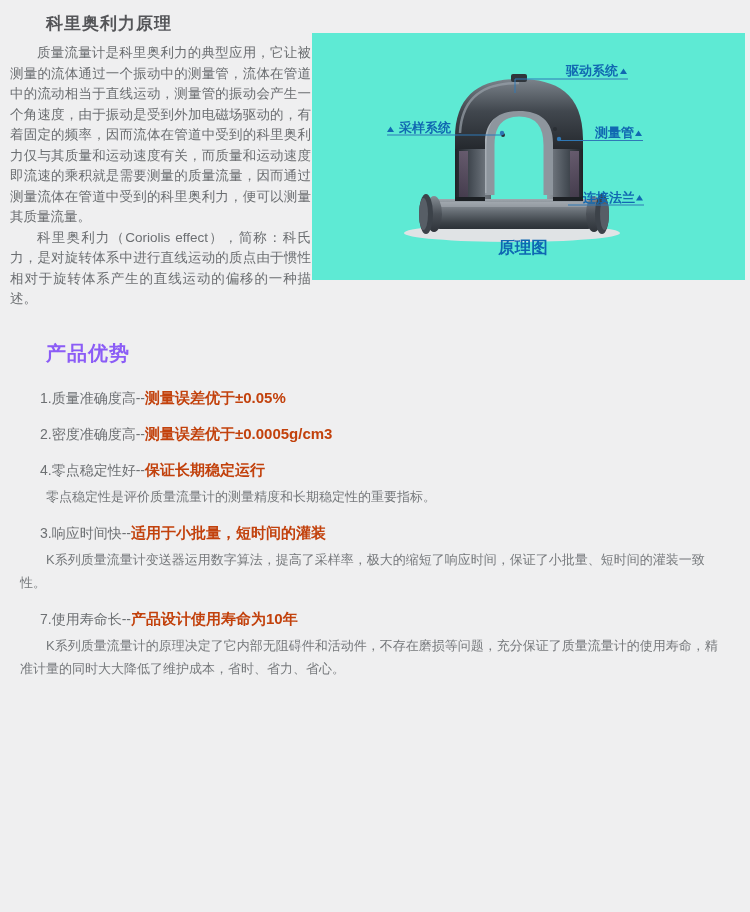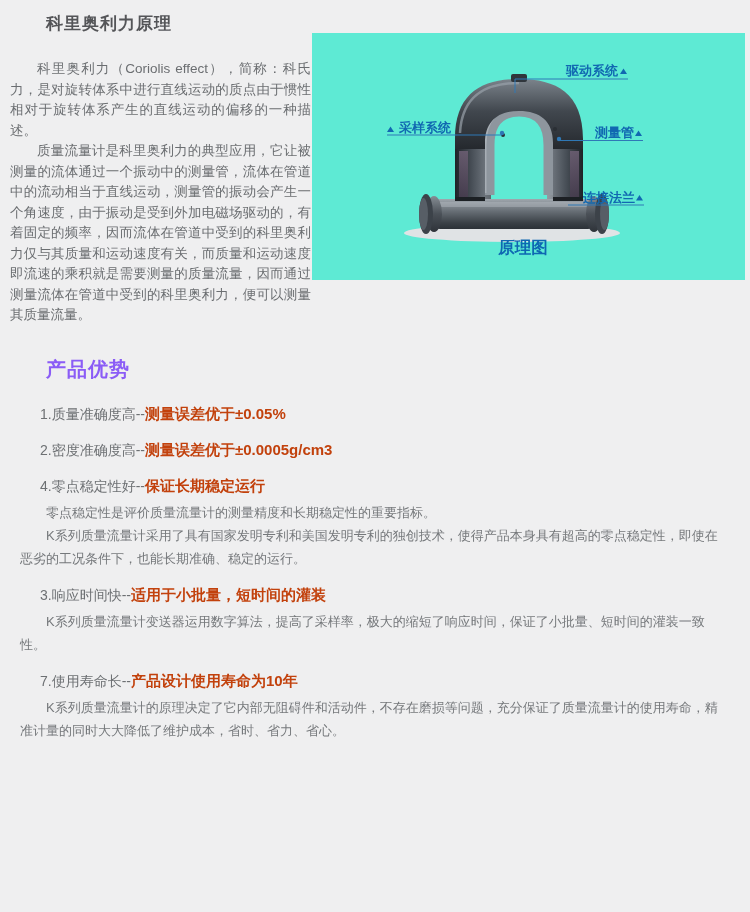--- a/index.html
+++ b/index.html
@@ -6,21 +6,21 @@
   body{
     width:750px;height:912px;overflow:hidden;
     background:#efeff0;
     font-family:"Liberation Sans","DejaVu Sans",sans-serif;
     color:#75787b;
   }
   .container{padding:12px 10px 0 10px;position:relative;}
 
   .page-title{
     font-size:17px;font-weight:bold;color:#545558;
-    margin:0 0 24px 36px;letter-spacing:1px;
+    margin:0 0 8px 36px;letter-spacing:1px;
   }
 
   .hero{position:relative;min-height:270px;}
   .intro{width:301px;}
   .intro p{
     margin:0;font-size:13.5px;line-height:20.5px;
     text-indent:2em;text-align:justify;color:#6b6e71;
   }
 
   .diagram-box{
@@ -49,22 +49,22 @@
   .lline{stroke:#2f78b6;stroke-width:1;fill:none;}
 </style>
 </head>
 <body>
 
 <div class="container">
 
   <div class="hero">
     <h1 class="page-title">科里奥利力原理</h1>
     <div class="intro">
+      <p>质量流量计是科里奥利力的典型应用，它让被测量的流体通过一个振动中的测量管，流体在管道中的流动相当于直线运动，测量管的振动会产生一个角速度，由于振动是受到外加电磁场驱动的，有着固定的频率，因而流体在管道中受到的科里奥利力仅与其质量和运动速度有关，而质量和运动速度即流速的乘积就是需要测量的质量流量，因而通过测量流体在管道中受到的科里奥利力，便可以测量其质量流量。</p>
       <p>科里奥利力（Coriolis effect），简称：科氏力，是对旋转体系中进行直线运动的质点由于惯性相对于旋转体系产生的直线运动的偏移的一种描述。</p>
-      <p>质量流量计是科里奥利力的典型应用，它让被测量的流体通过一个振动中的测量管，流体在管道中的流动相当于直线运动，测量管的振动会产生一个角速度，由于振动是受到外加电磁场驱动的，有着固定的频率，因而流体在管道中受到的科里奥利力仅与其质量和运动速度有关，而质量和运动速度即流速的乘积就是需要测量的质量流量，因而通过测量流体在管道中受到的科里奥利力，便可以测量其质量流量。</p>
     </div>
 
     <figure class="diagram-box" style="margin:0;">
       <svg width="433" height="247" viewBox="0 0 433 247">
         <defs>
           <linearGradient id="gArch" x1="0" y1="0" x2="0" y2="1">
             <stop offset="0" stop-color="#7b838b"></stop>
               <stop offset="0.45" stop-color="#41474e"></stop>
               <stop offset="1" stop-color="#23272c"></stop>
           </linearGradient>
@@ -168,21 +168,20 @@
   </div>
 
   <div class="adv-item">
     <div class="adv-heading"><span>2.密度准确度高--</span><b>测量误差优于±0.0005g/cm3</b></div>
   </div>
 
 
   <div class="adv-item">
     <div class="adv-heading"><span>4.零点稳定性好--</span><b>保证长期稳定运行</b></div>
     <p>零点稳定性是评价质量流量计的测量精度和长期稳定性的重要指标。</p>
-    <p>K系列质量流量计采用了具有国家发明专利和美国发明专利的独创技术，使得产品本身具有超高的零点稳定性，即使在恶劣的工况条件下，也能长期准确、稳定的运行。</p>
   </div>
 
   <div class="adv-item">
     <div class="adv-heading"><span>3.响应时间快--</span><b>适用于小批量，短时间的灌装</b></div>
     <p>K系列质量流量计变送器运用数字算法，提高了采样率，极大的缩短了响应时间，保证了小批量、短时间的灌装一致性。</p>
   </div>
 
 
   <div class="adv-item">
     <div class="adv-heading"><span>7.使用寿命长--</span><b>产品设计使用寿命为10年</b></div>

